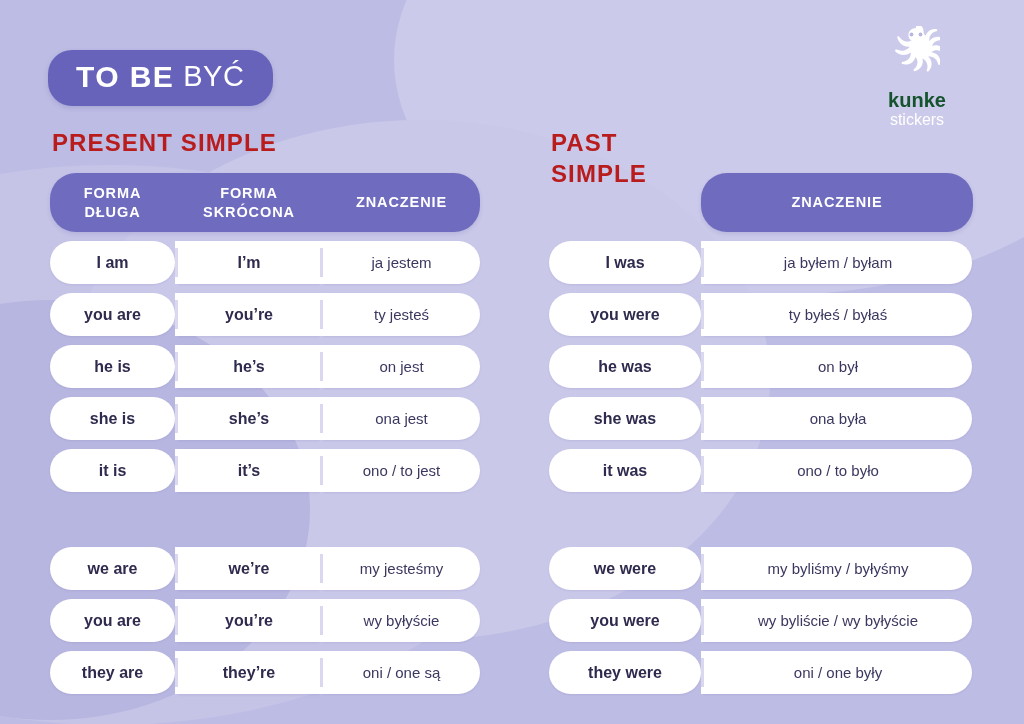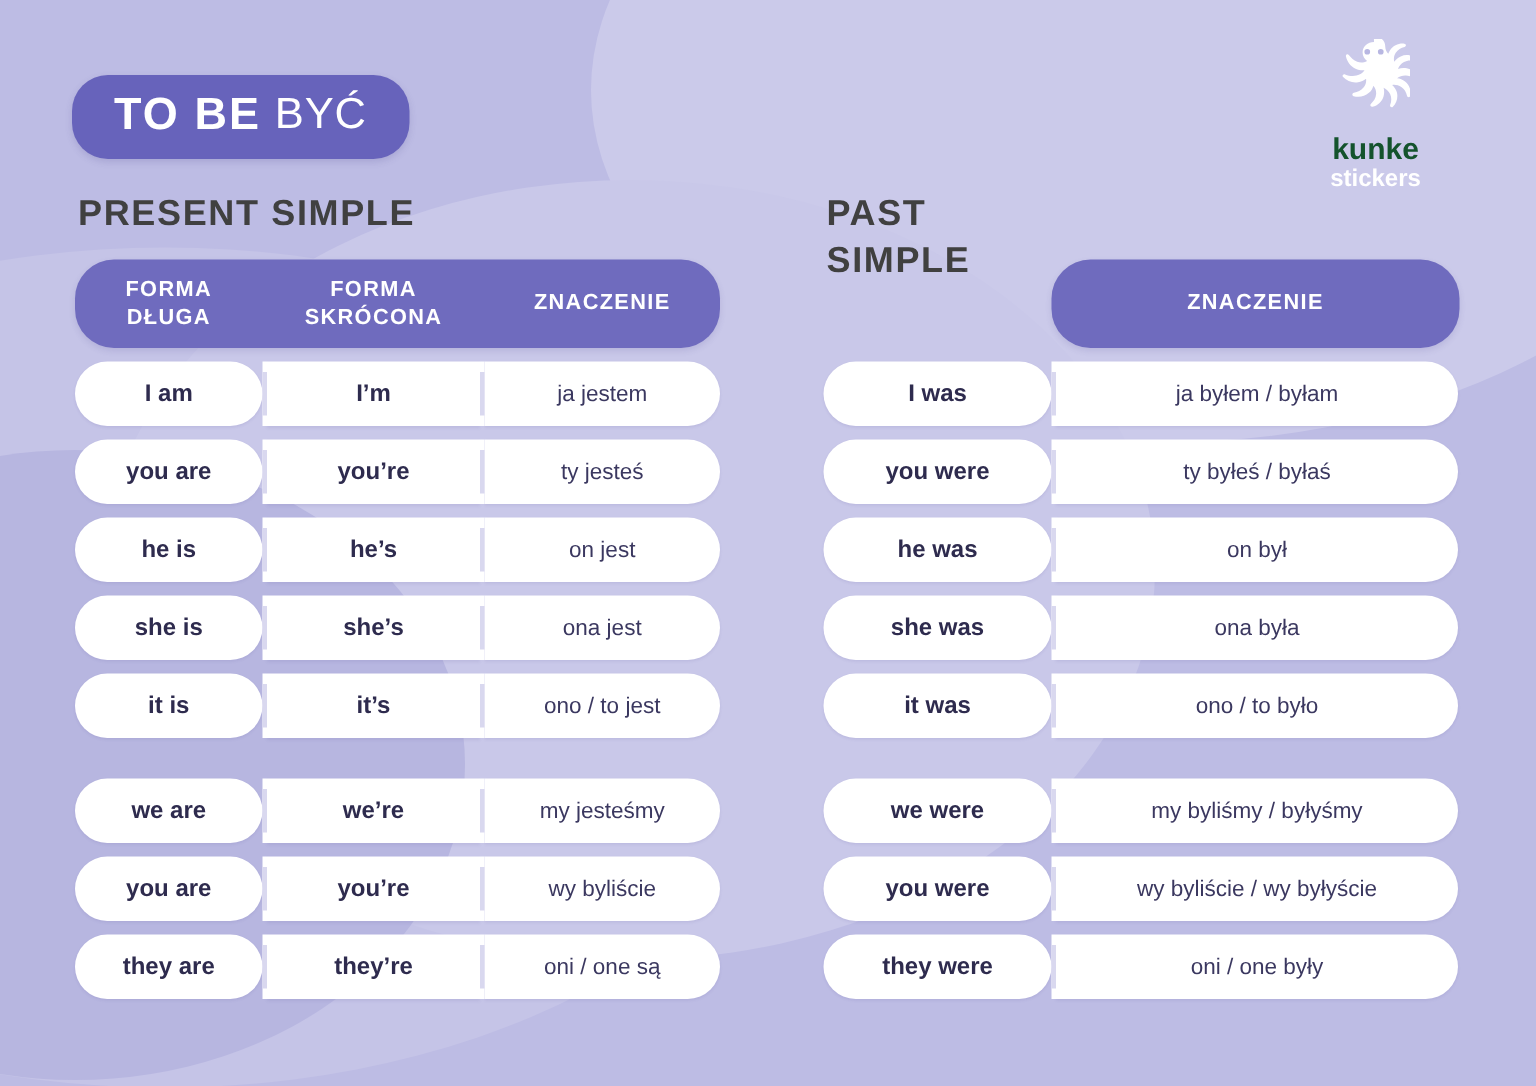--- a/index.html
+++ b/index.html
@@ -77,28 +77,28 @@
   .brand svg { display: block; margin: 0 auto 2px auto; }
   .brand-name {
     color: #14532d;
     font-size: 20px;
     font-weight: bold;
     line-height: 1.05;
   }
   .brand-sub {
     color: #ffffff;
     font-size: 16px;
-    font-weight: bold;
+    font-weight: normal;
     line-height: 1.15;
   }
 
   
   .section-title {
     position: absolute;
-    color: #404040;
+    color: #b91c1c;
     font-size: 24px;
     font-weight: bold;
     letter-spacing: 1.1px;
     line-height: 1.28;
   }
   #title-present { left: 52px; top: 128px; }
   #title-past { left: 551px; top: 128px; }
 
   
   .header-bar {
@@ -128,21 +128,21 @@
   
   .table { position: absolute; }
   #table-present { left: 50px; top: 241px; }
   #table-past { left: 549px; top: 241px; }
   .row {
     display: flex;
     align-items: stretch;
     height: 43px;
     margin-bottom: 9px;
   }
-  .row.gap { margin-bottom: 27px; }
+  .row.gap { margin-bottom: 55px; }
   .cell {
     background: #ffffff;
     display: flex;
     align-items: center;
     justify-content: center;
     height: 43px;
     box-shadow: 0 1px 2px rgba(90,85,160,.12);
   }
   .cell.long {
     border-radius: 22px;
@@ -266,21 +266,21 @@
         <div class="sep"></div>
         <div class="cell short">we’re</div>
         <div class="sep"></div>
         <div class="cell mean">my jesteśmy</div>
       </div>
       <div class="row">
         <div class="cell long">you are</div>
         <div class="sep"></div>
         <div class="cell short">you’re</div>
         <div class="sep"></div>
-        <div class="cell mean">wy byliście</div>
+        <div class="cell mean">wy byłyście</div>
       </div>
       <div class="row">
         <div class="cell long">they are</div>
         <div class="sep"></div>
         <div class="cell short">they’re</div>
         <div class="sep"></div>
         <div class="cell mean">oni / one są</div>
       </div>
     </div>
 

